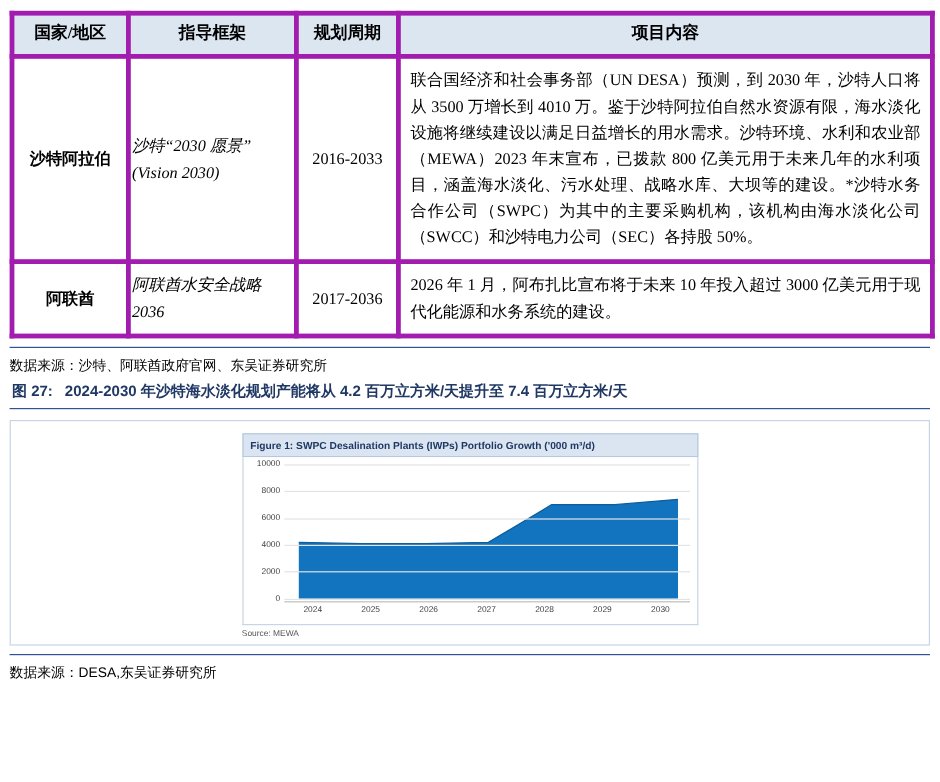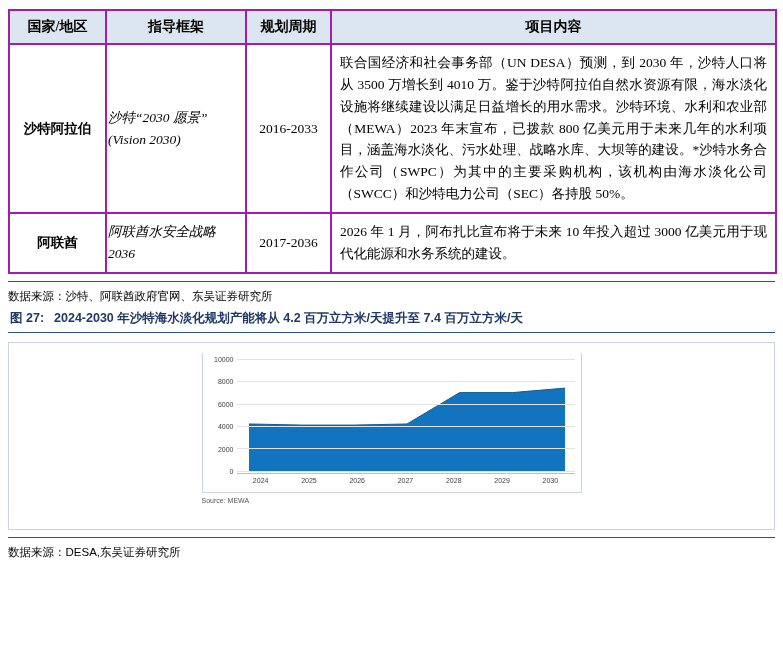--- a/index.html
+++ b/index.html
@@ -42,21 +42,21 @@
     white-space: nowrap;
   }
 
   table.policy {
     border-collapse: collapse;
     width: 767px;
     margin-top: 9px;
     table-layout: fixed;
   }
   table.policy th, table.policy td {
-    border: 2px solid #a21caf;
+    border: 4px solid #a21caf;
     vertical-align: middle;
     font-size: 13.5px;
     line-height: 1.62;
   }
   table.policy thead th {
     background: #dce6f1;
     text-align: center;
     font-weight: bold;
     height: 30px;
     font-family: "Liberation Serif", "DejaVu Serif", serif;
@@ -225,20 +225,21 @@
   <div class="src">数据来源：沙特、阿联酋政府官网、东吴证券研究所</div>
 
   <div class="fig27-wrap">
     <div class="fig-title">
       <span class="num">图 27:</span>
       <span class="txt">2024-2030 年沙特海水淡化规划产能将从 4.2 百万立方米/天提升至 7.4 百万立方米/天</span>
     </div>
 
     <div class="chart-outer">
       <div class="chart-inner">
+        <div class="chart-head">Figure 1: SWPC Desalination Plants (IWPs) Portfolio Growth ('000 m³/d)</div>
         <div class="plot-box">
           <div class="yaxis">
             <span style="top:6px">10000</span>
             <span style="top:28px">8000</span>
             <span style="top:51px">6000</span>
             <span style="top:73px">4000</span>
             <span style="top:96px">2000</span>
             <span style="top:118px">0</span>
           </div>
 

